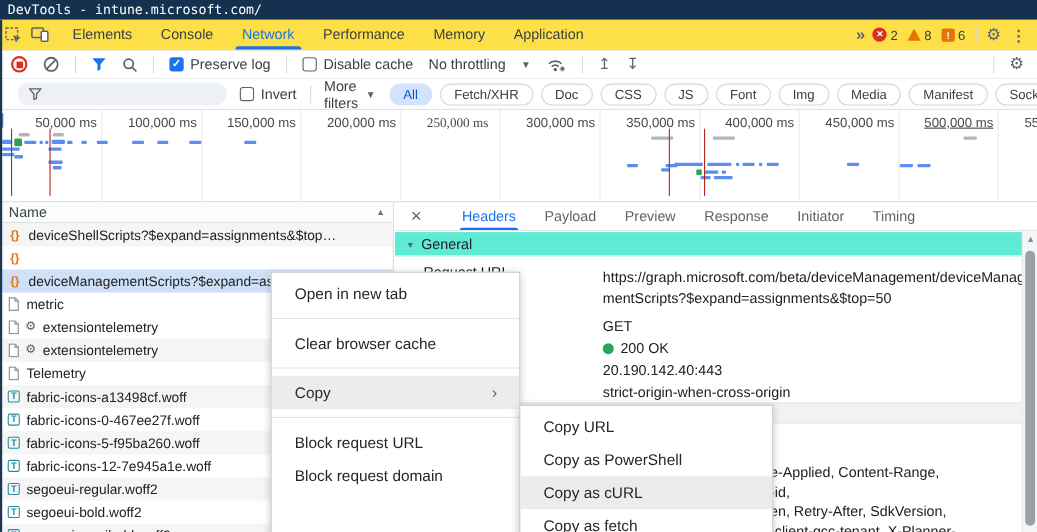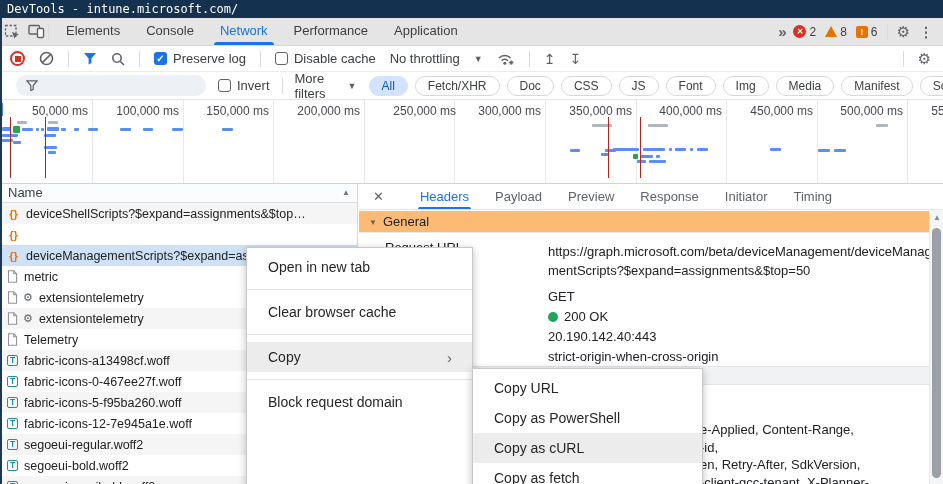--- a/index.html
+++ b/index.html
@@ -5,21 +5,21 @@
   html,body{margin:0;padding:0;background:#e0e0e0;}
   .app{position:relative;width:943px;height:484px;background:#fff;overflow:hidden;
        font-family:"Liberation Sans", sans-serif;color:#202124;}
   .win-edge{position:absolute;left:0;top:18px;bottom:0;width:2px;background:#1d3850;z-index:60;}
 
   
   .titlebar{position:absolute;left:0;top:0;width:100%;height:18px;background:#14314f;color:#fff;
     font-family:"DejaVu Sans Mono",monospace;font-size:12px;line-height:18px;padding-left:7px;box-sizing:border-box;}
 
   
-  .tabbar{position:absolute;top:18px;left:0;right:0;height:28px;background:#e5e5e5;border-bottom:1px solid #d5d9dd;
+  .tabbar{position:absolute;top:18px;left:0;right:0;height:28px;background:#fde047;border-bottom:1px solid #d5d9dd;
     display:flex;align-items:center;box-sizing:border-box;}
   .tbtn{display:flex;align-items:center;justify-content:center;width:24px;height:24px;flex:none;}
   .vdiv{width:1px;height:16px;background:#d8dbde;flex:none;}
   #tabs{display:flex;height:100%;margin-left:4px;}
   .tab{padding:0 13px;line-height:26px;font-size:13px;color:#3c4043;position:relative;white-space:nowrap;}
   .tab.active{color:#1a73e8;}
   .tab.active::after{content:"";position:absolute;left:7px;right:7px;bottom:0;height:3px;background:#1a73e8;border-radius:3px 3px 0 0;}
   .tb-right{margin-left:auto;display:flex;align-items:center;gap:9px;padding-right:10px;}
   .more-chevron{color:#5f6368;font-size:15px;font-weight:bold;letter-spacing:-2px;}
   .badge{display:flex;align-items:center;gap:3px;font-size:12px;color:#3c4043;}
@@ -40,21 +40,21 @@
   .chk.off{border:1.5px solid #5f6368;background:#fff;}
   .throttle{display:flex;align-items:center;gap:14px;font-size:13px;color:#3c4043;}
   .dd-arrow{color:#5f6368;font-size:9px;}
   .arrow-glyph{font-family:"DejaVu Sans",sans-serif;color:#5f6368;font-size:14px;line-height:14px;}
   .tb-spacer{flex:1;}
 
   
   .filterbar{position:absolute;top:72px;left:0;right:0;height:28px;background:#fff;border-bottom:1px solid #dfe2e6;
     display:flex;align-items:center;gap:12px;padding-left:16px;box-sizing:border-box;}
   .filter-input{width:190px;height:21px;background:#edf0f4;border-radius:11px;display:flex;align-items:center;padding-left:10px;box-sizing:border-box;flex:none;}
-  .mfilters{display:flex;align-items:center;gap:22px;font-size:13px;color:#3c4043;}
+  .mfilters{display:flex;align-items:center;gap:7px;font-size:13px;color:#3c4043;}
   #pills{display:flex;gap:7px;align-items:center;}
   .pill{height:20px;border:1px solid #d5d8dc;border-radius:11px;padding:0 12px;font-size:12px;line-height:19px;color:#3c4043;background:#fff;white-space:nowrap;box-sizing:border-box;}
   .pill.active{background:#d3e3fd;border-color:#d3e3fd;color:#0b57d0;}
 
   
   .timeline{position:absolute;top:100px;left:0;right:0;height:84px;background:#fff;border-bottom:1px solid #cfd2d6;overflow:hidden;box-sizing:border-box;}
   .grid-line{position:absolute;top:0;bottom:0;width:1px;background:#e8e9eb;}
   .tick-label{position:absolute;top:4px;width:120px;text-align:right;font-size:12px;color:#45484d;}
   .bar{position:absolute;border-radius:1px;}
   .bar.blue{background:#5b8ef0;}
@@ -75,21 +75,21 @@
   .ic-doc{display:flex;flex:none;}
   .ic-gear{color:#5f6368;font-size:11px;line-height:11px;flex:none;margin-left:-1px;}
   .ic-font{width:11px;height:11px;border:1px solid #2090a0;border-radius:2px;color:#2090a0;font-size:8.5px;font-weight:bold;line-height:9px;text-align:center;flex:none;box-sizing:border-box;}
 
   .right-panel{position:absolute;left:359px;right:0;top:0;bottom:0;background:#fff;overflow:hidden;}
   .detail-tabs{height:26px;display:flex;align-items:center;gap:26px;border-bottom:1px solid #e3e5e8;padding-left:14px;box-sizing:border-box;}
   .close-x{color:#5f6368;font-size:13px;margin-right:10px;}
   .dtab{font-size:13px;color:#5f6368;position:relative;line-height:25px;height:100%;white-space:nowrap;}
   .dtab.active{color:#1a73e8;}
   .dtab.active::after{content:"";position:absolute;left:-2px;right:-2px;bottom:0;height:2.5px;background:#1a73e8;border-radius:2px 2px 0 0;}
-  .general-band{position:absolute;left:0;right:14px;top:27px;height:22px;background:#fdba74;border-bottom:1px solid #e8eaec;
+  .general-band{position:absolute;left:0;right:14px;top:27px;height:22px;background:#5eead4;border-bottom:1px solid #e8eaec;
     font-size:13px;line-height:22px;color:#202124;padding-left:10px;box-sizing:border-box;}
   .disclosure{font-size:8px;color:#5f6368;margin-right:6px;vertical-align:1px;}
   .req-url-label{position:absolute;left:26px;top:56px;font-size:13px;color:#202124;}
   .detail-values{position:absolute;left:189px;top:58px;width:392px;font-size:13px;color:#202124;}
   .url-val{line-height:19px;word-break:break-all;margin-bottom:7px;}
   .val-row{line-height:20px;}
   .status-dot{display:inline-block;width:10px;height:10px;border-radius:50%;margin-right:6px;vertical-align:-1px;}
   .resp-band{position:absolute;left:0;right:14px;top:182px;height:19px;background:#f1f2f4;border-top:1px solid #e3e5e8;border-bottom:1px solid #e3e5e8;box-sizing:border-box;}
   .fragments{position:absolute;left:341px;top:237px;width:236px;font-size:13px;color:#202124;line-height:17.5px;white-space:nowrap;}
   .v-scroll{position:absolute;right:0;top:26px;bottom:0;width:14px;background:#f4f5f6;border-left:1px solid #e8e8e8;box-sizing:border-box;}
@@ -128,20 +128,21 @@
           <rect x="1" y="1.5" width="10.5" height="8.5" rx="1" fill="none" stroke="#5f6368" stroke-width="1.4"></rect>
           <rect x="9.5" y="4.5" width="6" height="9" rx="1" fill="#fff" stroke="#5f6368" stroke-width="1.4"></rect>
         </svg>
     </span>
     <span class="vdiv"></span>
     <div id="tabs">
         <div class="tab">Elements</div>
         <div class="tab">Console</div>
         <div class="tab active">Network</div>
         <div class="tab">Performance</div>
+        <div class="tab">Memory</div>
         <div class="tab">Application</div>
       </div>
     <div class="tb-right">
       <span class="more-chevron">»</span>
       <span class="badge">
         <span class="err-ico">✕</span>
         <span>2</span>
       </span>
       <span class="badge">
         <span class="warn-ico"></span>
@@ -242,31 +243,31 @@
     <div class="tl-handle"></div>
   <div class="grid-line" style="left: 92px;"></div>
       <div class="tick-label" style="left: -32px;">50,000 ms</div>
       <div class="grid-line" style="left: 183px;"></div>
       <div class="tick-label" style="left: 59px;">100,000 ms</div>
       <div class="grid-line" style="left: 273px;"></div>
       <div class="tick-label" style="left: 149px;">150,000 ms</div>
       <div class="grid-line" style="left: 364px;"></div>
       <div class="tick-label" style="left: 240px;">200,000 ms</div>
       <div class="grid-line" style="left: 454px;"></div>
-      <div class="tick-label" style="left: 336px;">250,000 ms</div>
+      <div class="tick-label" style="left: 324px; font-family: Liberation Serif, serif;">250,000 ms</div>
       <div class="grid-line" style="left: 545px;"></div>
       <div class="tick-label" style="left: 421px;">300,000 ms</div>
       <div class="grid-line" style="left: 636px;"></div>
       <div class="tick-label" style="left: 512px;">350,000 ms</div>
       <div class="grid-line" style="left: 726px;"></div>
       <div class="tick-label" style="left: 602px;">400,000 ms</div>
       <div class="grid-line" style="left: 817px;"></div>
       <div class="tick-label" style="left: 693px;">450,000 ms</div>
       <div class="grid-line" style="left: 907px;"></div>
-      <div class="tick-label" style="left: 783px;">500,000 ms</div>
+      <div class="tick-label" style="left: 783px; text-decoration: underline;">500,000 ms</div>
       <div class="tick-label" style="left: 874px;">550,000 ms</div>
       <div class="bar gray" style="left: 17px; top: 21px; width: 10px; height: 3px;"></div>
       <div class="bar gray" style="left: 48px; top: 21px; width: 10px; height: 3px;"></div>
       <div class="bar gray" style="left: 592px; top: 24px; width: 20px; height: 3px;"></div>
       <div class="bar gray" style="left: 648px; top: 24px; width: 20px; height: 3px;"></div>
       <div class="bar gray" style="left: 876px; top: 24px; width: 12px; height: 3px;"></div>
       <div class="bar green" style="left: 13px; top: 26px; width: 7px; height: 7px;"></div>
       <div class="bar green" style="left: 633px; top: 54px; width: 5px; height: 5px;"></div>
       <div class="bar blue" style="left: 2px; top: 27px; width: 9px; height: 4px;"></div>
       <div class="bar blue" style="left: 22px; top: 28px; width: 11px; height: 3px;"></div>
@@ -443,20 +444,23 @@
         <div class="menu-item">
           <span>Clear browser cache</span>
         </div>
         <div class="menu-sep"></div>
         <div class="menu-item highlight">
           <span>Copy</span>
           <span class="menu-chev">›</span>
         </div>
         <div class="menu-sep"></div>
         <div class="menu-item">
+          <span>Block request URL</span>
+        </div>
+        <div class="menu-item">
           <span>Block request domain</span>
         </div>
       </div>
   </div>
   <div class="sub-menu">
     <div id="sub-items">
         <div class="menu-item">
           <span>Copy URL</span>
         </div>
         <div class="menu-item">

